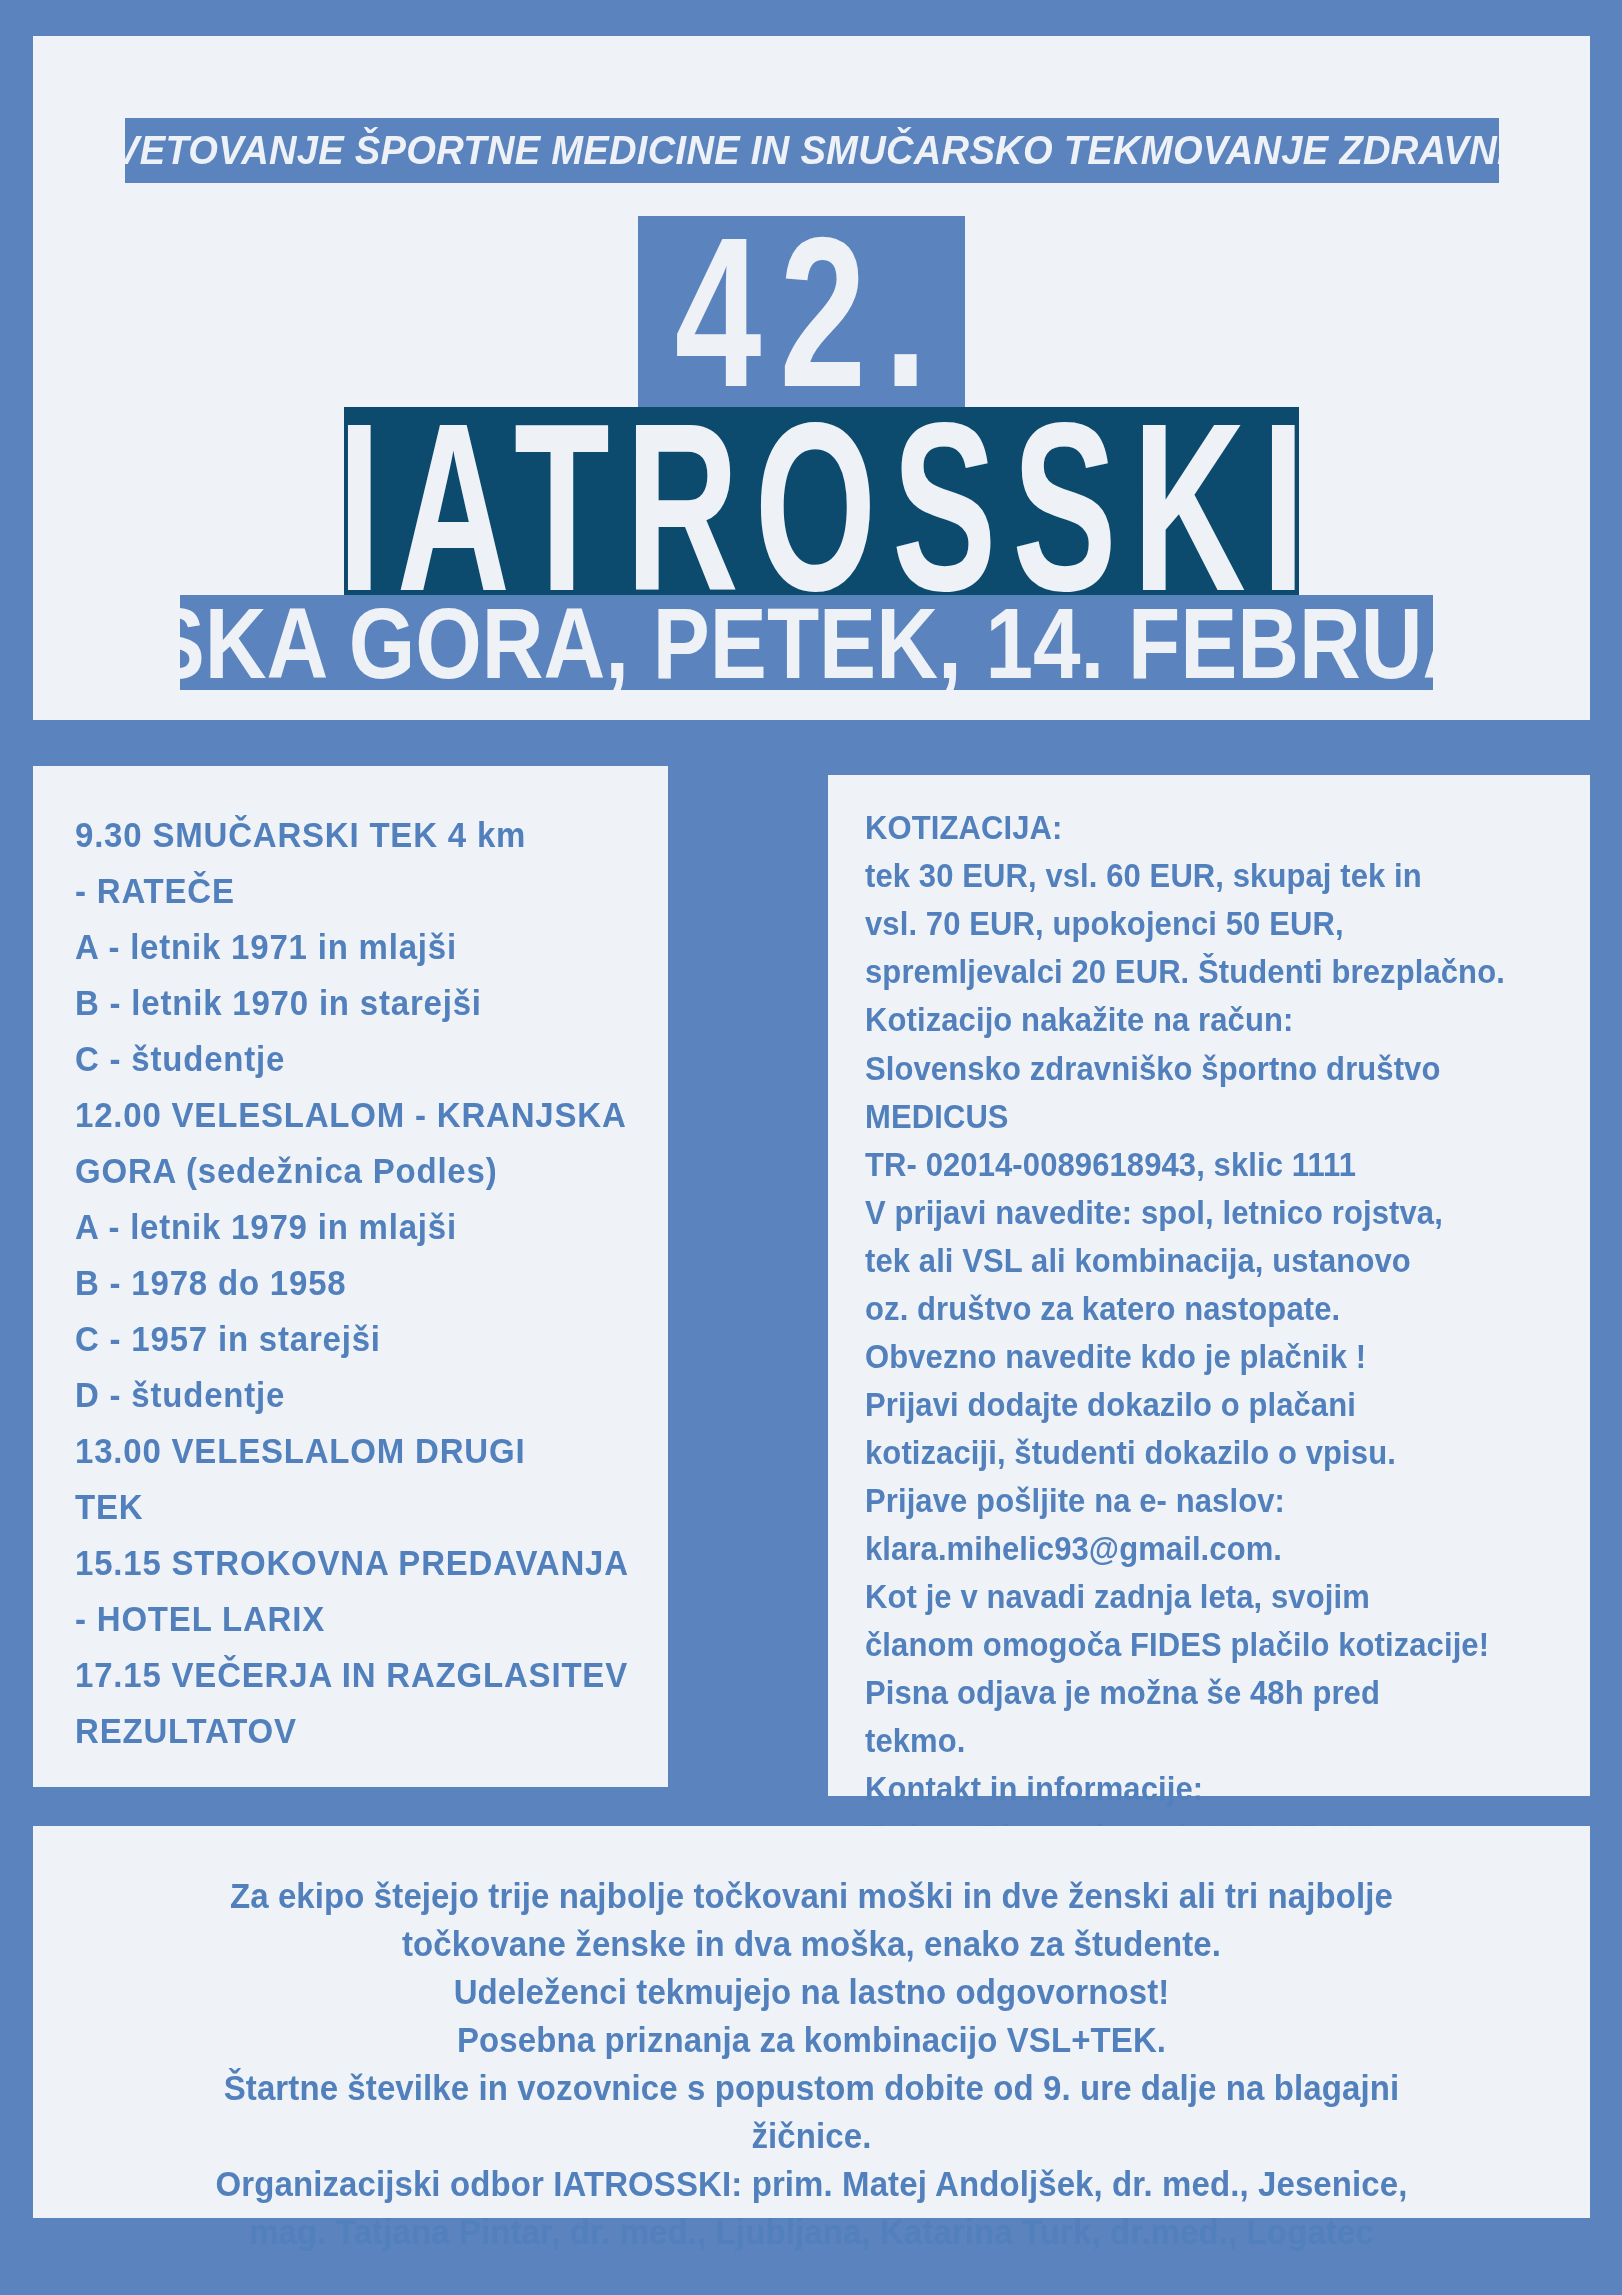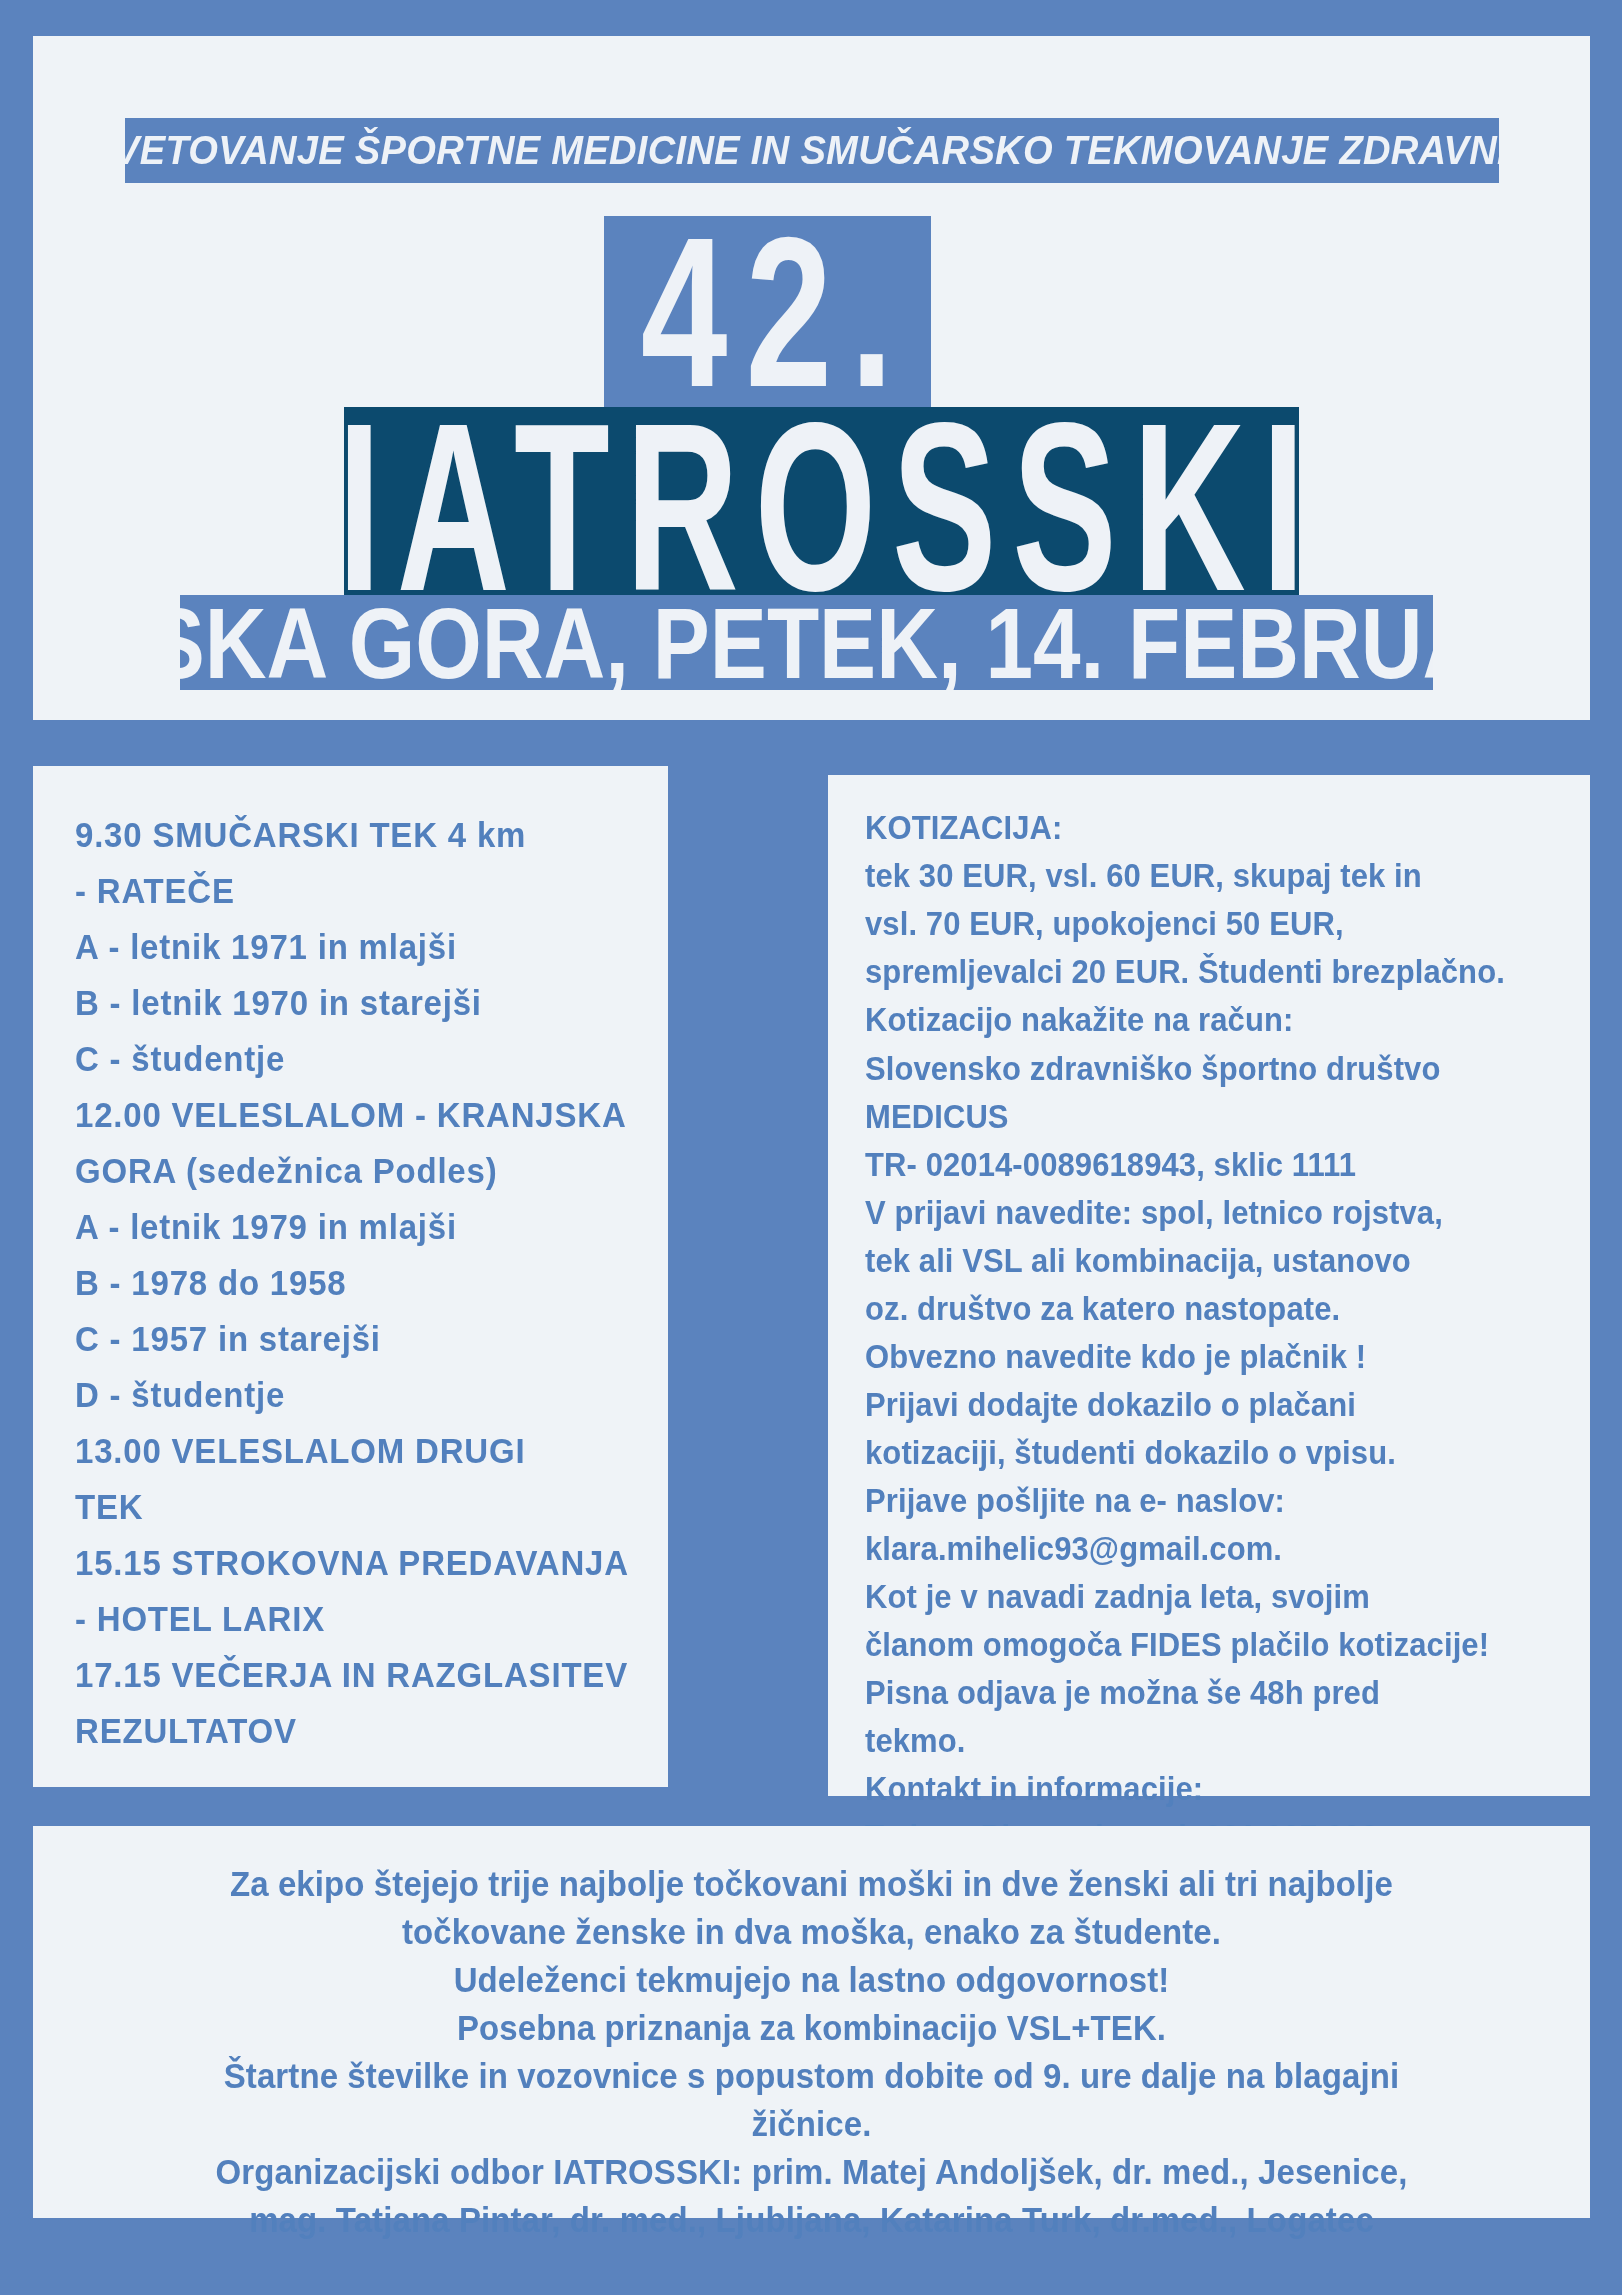--- a/index.html
+++ b/index.html
@@ -50,21 +50,21 @@
     font-size: 41px;
     letter-spacing: 0.3px;
     white-space: nowrap;
     transform: scaleX(0.93);
     transform-origin: center;
     line-height: 1;
   }
 
   #number-box {
     position: absolute;
-    left: 571px;
+    left: 605px;
     top: 180px;
     width: 327px;
     height: 193px;
     background: #5b83be;
     display: flex;
     align-items: center;
     justify-content: center;
     overflow: hidden;
   }
   #number-box .number-text {
@@ -167,21 +167,21 @@
     transform: scaleY(1.05);
     transform-origin: left center;
   }
 
   
   #footer-panel {
     left: 33px;
     top: 1826px;
     width: 1557px;
     height: 392px;
-    padding: 34px 46px 0 46px;
+    padding: 46px 46px 0 46px;
     text-align: center;
   }
   #footer-panel .footer-line {
     color: #5280bd;
     font-family: "Liberation Sans Narrow", "Liberation Sans", sans-serif;
     font-weight: 700;
     font-size: 33px;
     line-height: 48px;
     letter-spacing: 0.1px;
     white-space: nowrap;

